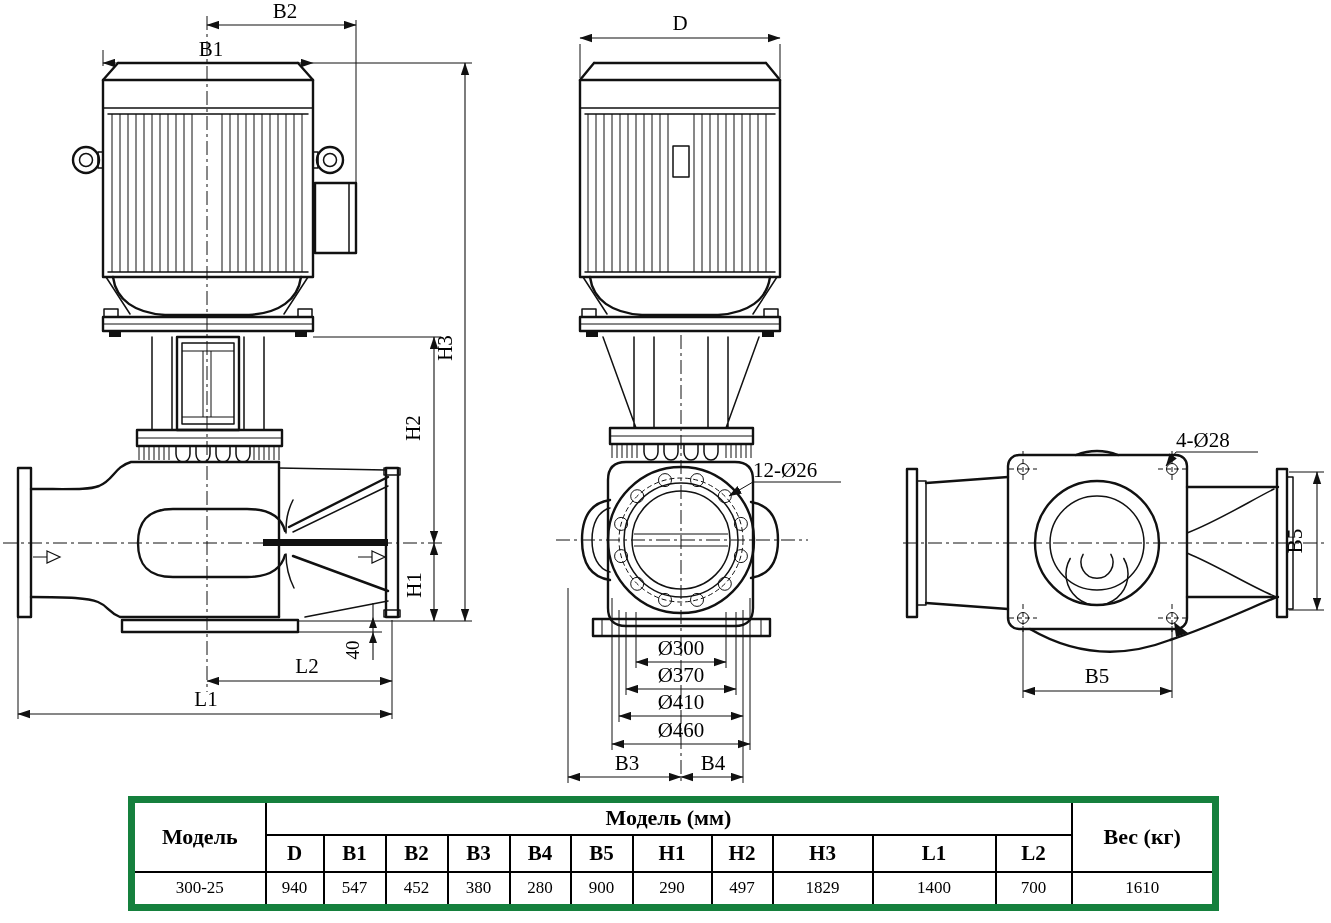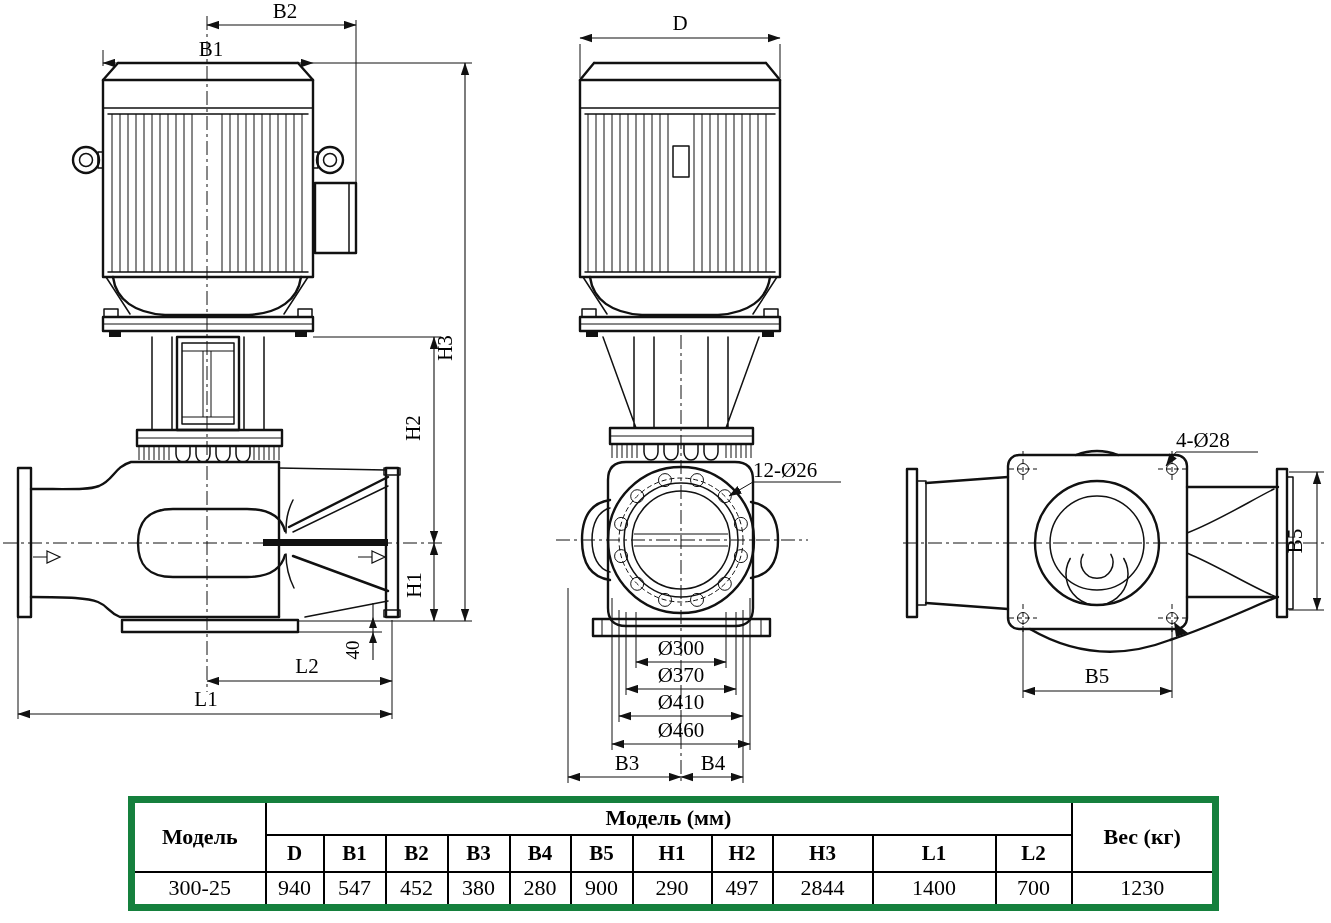--- a/index.html
+++ b/index.html
@@ -17,21 +17,21 @@
   .wht{fill:#fff;stroke:#111;stroke-width:1.2;}
   .lbl{font:21px "Liberation Serif",serif;fill:#000;}
   .lbl-s{font:19px "Liberation Serif",serif;fill:#000;}
   .mk{fill:#111;}
   table.dim-table{position:absolute;left:104px;top:796px;border-collapse:collapse;
       table-layout:fixed;border:7px solid #15803d;background:#fff;margin-left:24px;}
   .dim-table th,.dim-table td{border:2px solid #000;text-align:center;vertical-align:middle;
       padding:0;overflow:hidden;white-space:nowrap;}
   .hdr{font-weight:bold;font-size:22px;}
   .colhdr{font-weight:bold;font-size:21px;}
-  .val{font-weight:normal;font-size:22px;}
+  .val{font-weight:normal;font-size:17px;}
   .r1{height:35px;} .r2{height:37px;} .r3{height:36px;}
 </style>
 </head>
 <body>
 
 <svg width="1331" height="794" viewBox="0 0 1331 794">
   <defs>
     <marker id="mE" viewBox="0 0 12 8" markerWidth="13" markerHeight="9" refX="11.5" refY="4" orient="auto" markerUnits="userSpaceOnUse">
         <path class="mk" d="M0,0 L12,4 L0,8 Z"></path>
       </marker>
@@ -298,19 +298,19 @@
   <tr class="r3">
     <td class="val">300-25</td>
     <td class="val">940</td>
     <td class="val">547</td>
     <td class="val">452</td>
     <td class="val">380</td>
     <td class="val">280</td>
     <td class="val">900</td>
     <td class="val">290</td>
     <td class="val">497</td>
-    <td class="val">2844</td>
+    <td class="val">1829</td>
     <td class="val">1400</td>
     <td class="val">700</td>
-    <td class="val">1230</td>
+    <td class="val">1610</td>
   </tr>
 </tbody>
   </table>
 
 </body></html>

